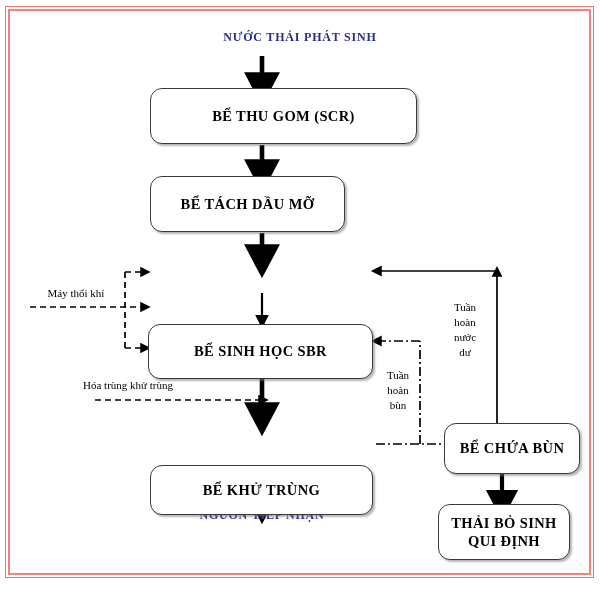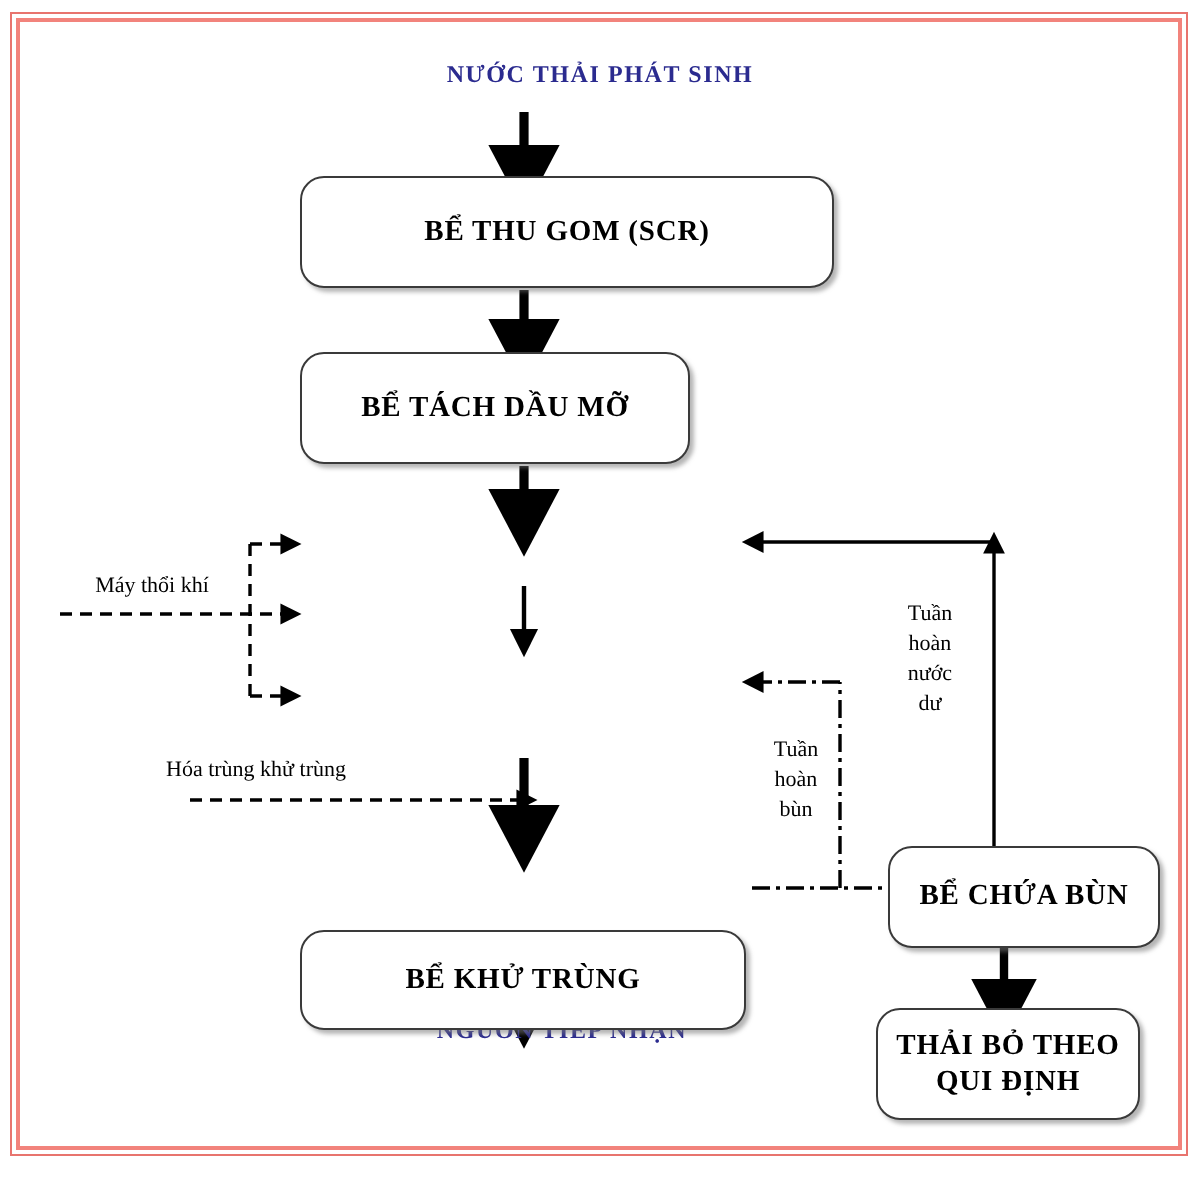--- a/index.html
+++ b/index.html
@@ -129,33 +129,34 @@
     <line x1="497" y1="271" x2="376" y2="271" stroke="#000" stroke-width="1.7" marker-end="url(#ah-thin)"></line>
 
     <line x1="420" y1="444" x2="420" y2="341" stroke="#000" stroke-width="1.7" stroke-dasharray="9,3,2,3"></line>
     <line x1="420" y1="341" x2="376" y2="341" stroke="#000" stroke-width="1.7" stroke-dasharray="9,3,2,3" marker-end="url(#ah-thin)"></line>
 
     <line x1="376" y1="444" x2="450" y2="444" stroke="#000" stroke-width="1.7" stroke-dasharray="9,3,2,3" marker-end="url(#ah-thin)"></line>
   </svg>
 
   <div class="endpoint-label" style="left:0; top:30px; width:600px;">NƯỚC THẢI PHÁT SINH</div>
 
-  <div class="endpoint-label" style="left:0; top:508px; width:524px;padding-left:19px;">NGUỒN TIẾP NHẬN</div>
+  <div class="endpoint-label" style="left:0; top:508px; width:524px;">NGUỒN TIẾP NHẬN</div>
 
   <div class="box" style="left:150px; top:88px; width:267px; height:56px;">BỂ THU  GOM (SCR)</div>
 
   <div class="box" style="left:150px; top:176px; width:195px; height:56px;">BỂ TÁCH DẦU MỠ</div>
 
 
+  <div class="box" style="left:148px; top:324px; width:225px; height:55px;">BỂ SINH HỌC SBR</div>
 
   <div class="box" style="left:150px; top:418px; width:223px; height:50px;margin-top:47px;">BỂ KHỬ TRÙNG</div>
 
   <div class="box" style="left:444px; top:423px; width:136px; height:51px;">BỂ CHỨA BÙN</div>
 
-  <div class="box" style="left:438px; top:504px; width:132px; height:56px;">THẢI BỎ THEO QUI ĐỊNH</div>
+  <div class="box" style="left:438px; top:504px; width:132px; height:56px;">THẢI BỎ SINH QUI ĐỊNH</div>
 
   <div class="side-label" style="left:26px; top:286px; width:100px;">Máy thổi khí</div>
 
   <div class="side-label" style="left:58px; top:378px; width:140px;">Hóa trùng khử trùng</div>
 
   <div class="side-label" style="left:442px; top:300px; width:46px; white-space:pre-line;">Tuần
 hoàn
 nước
 dư</div>
 

